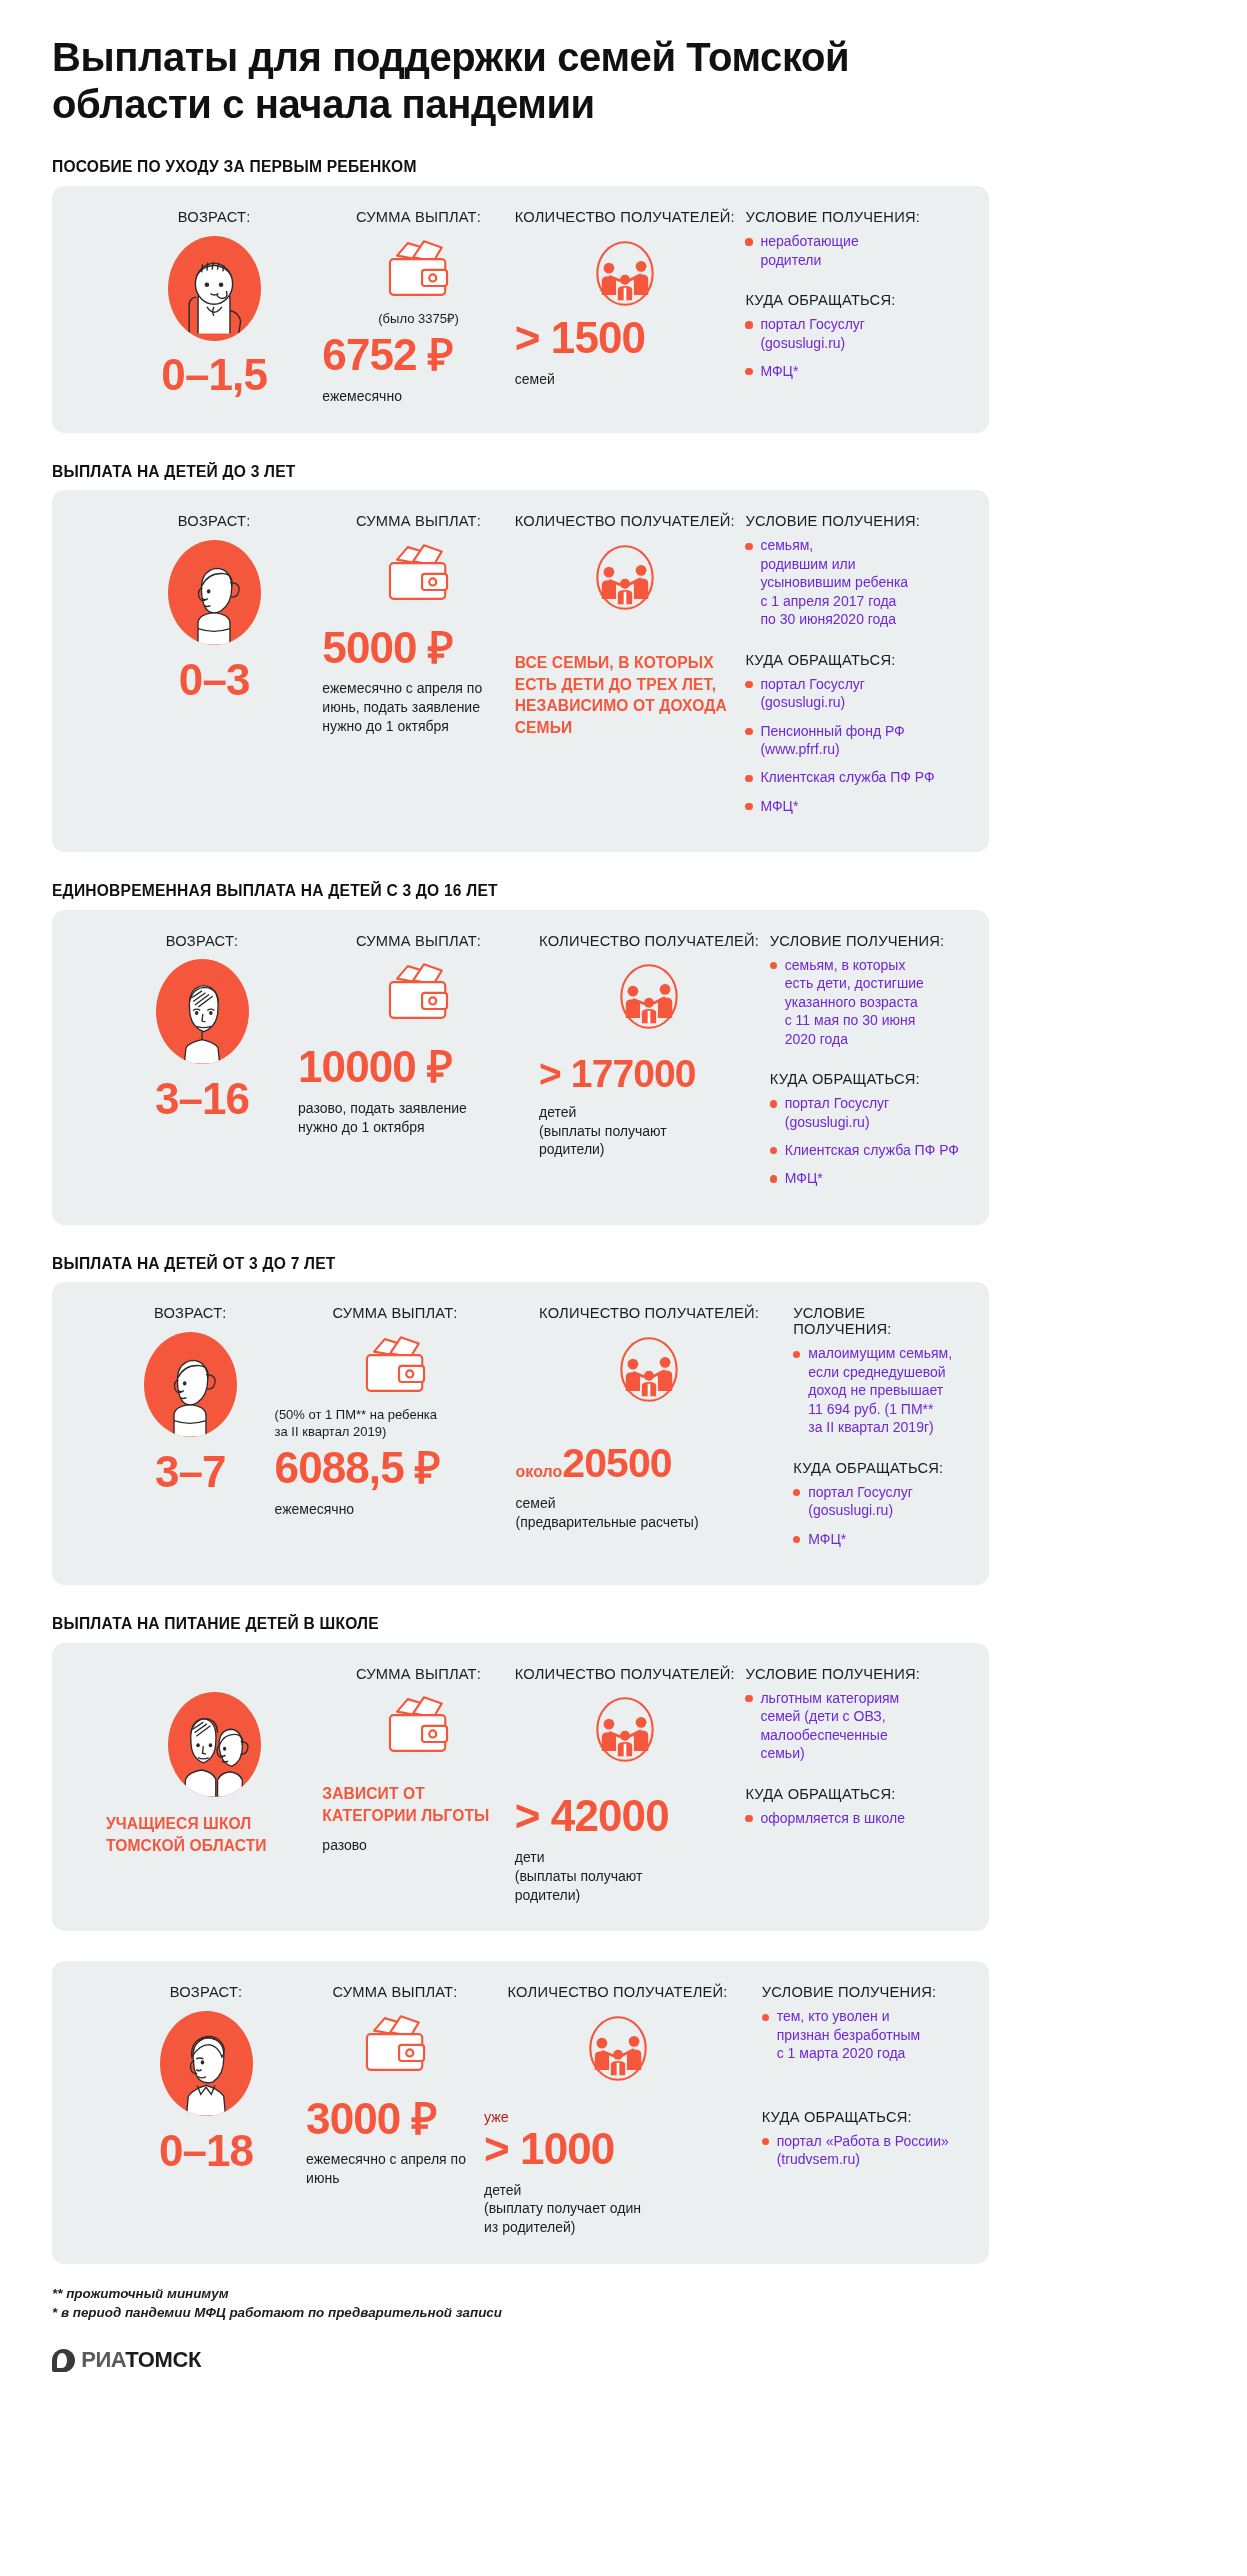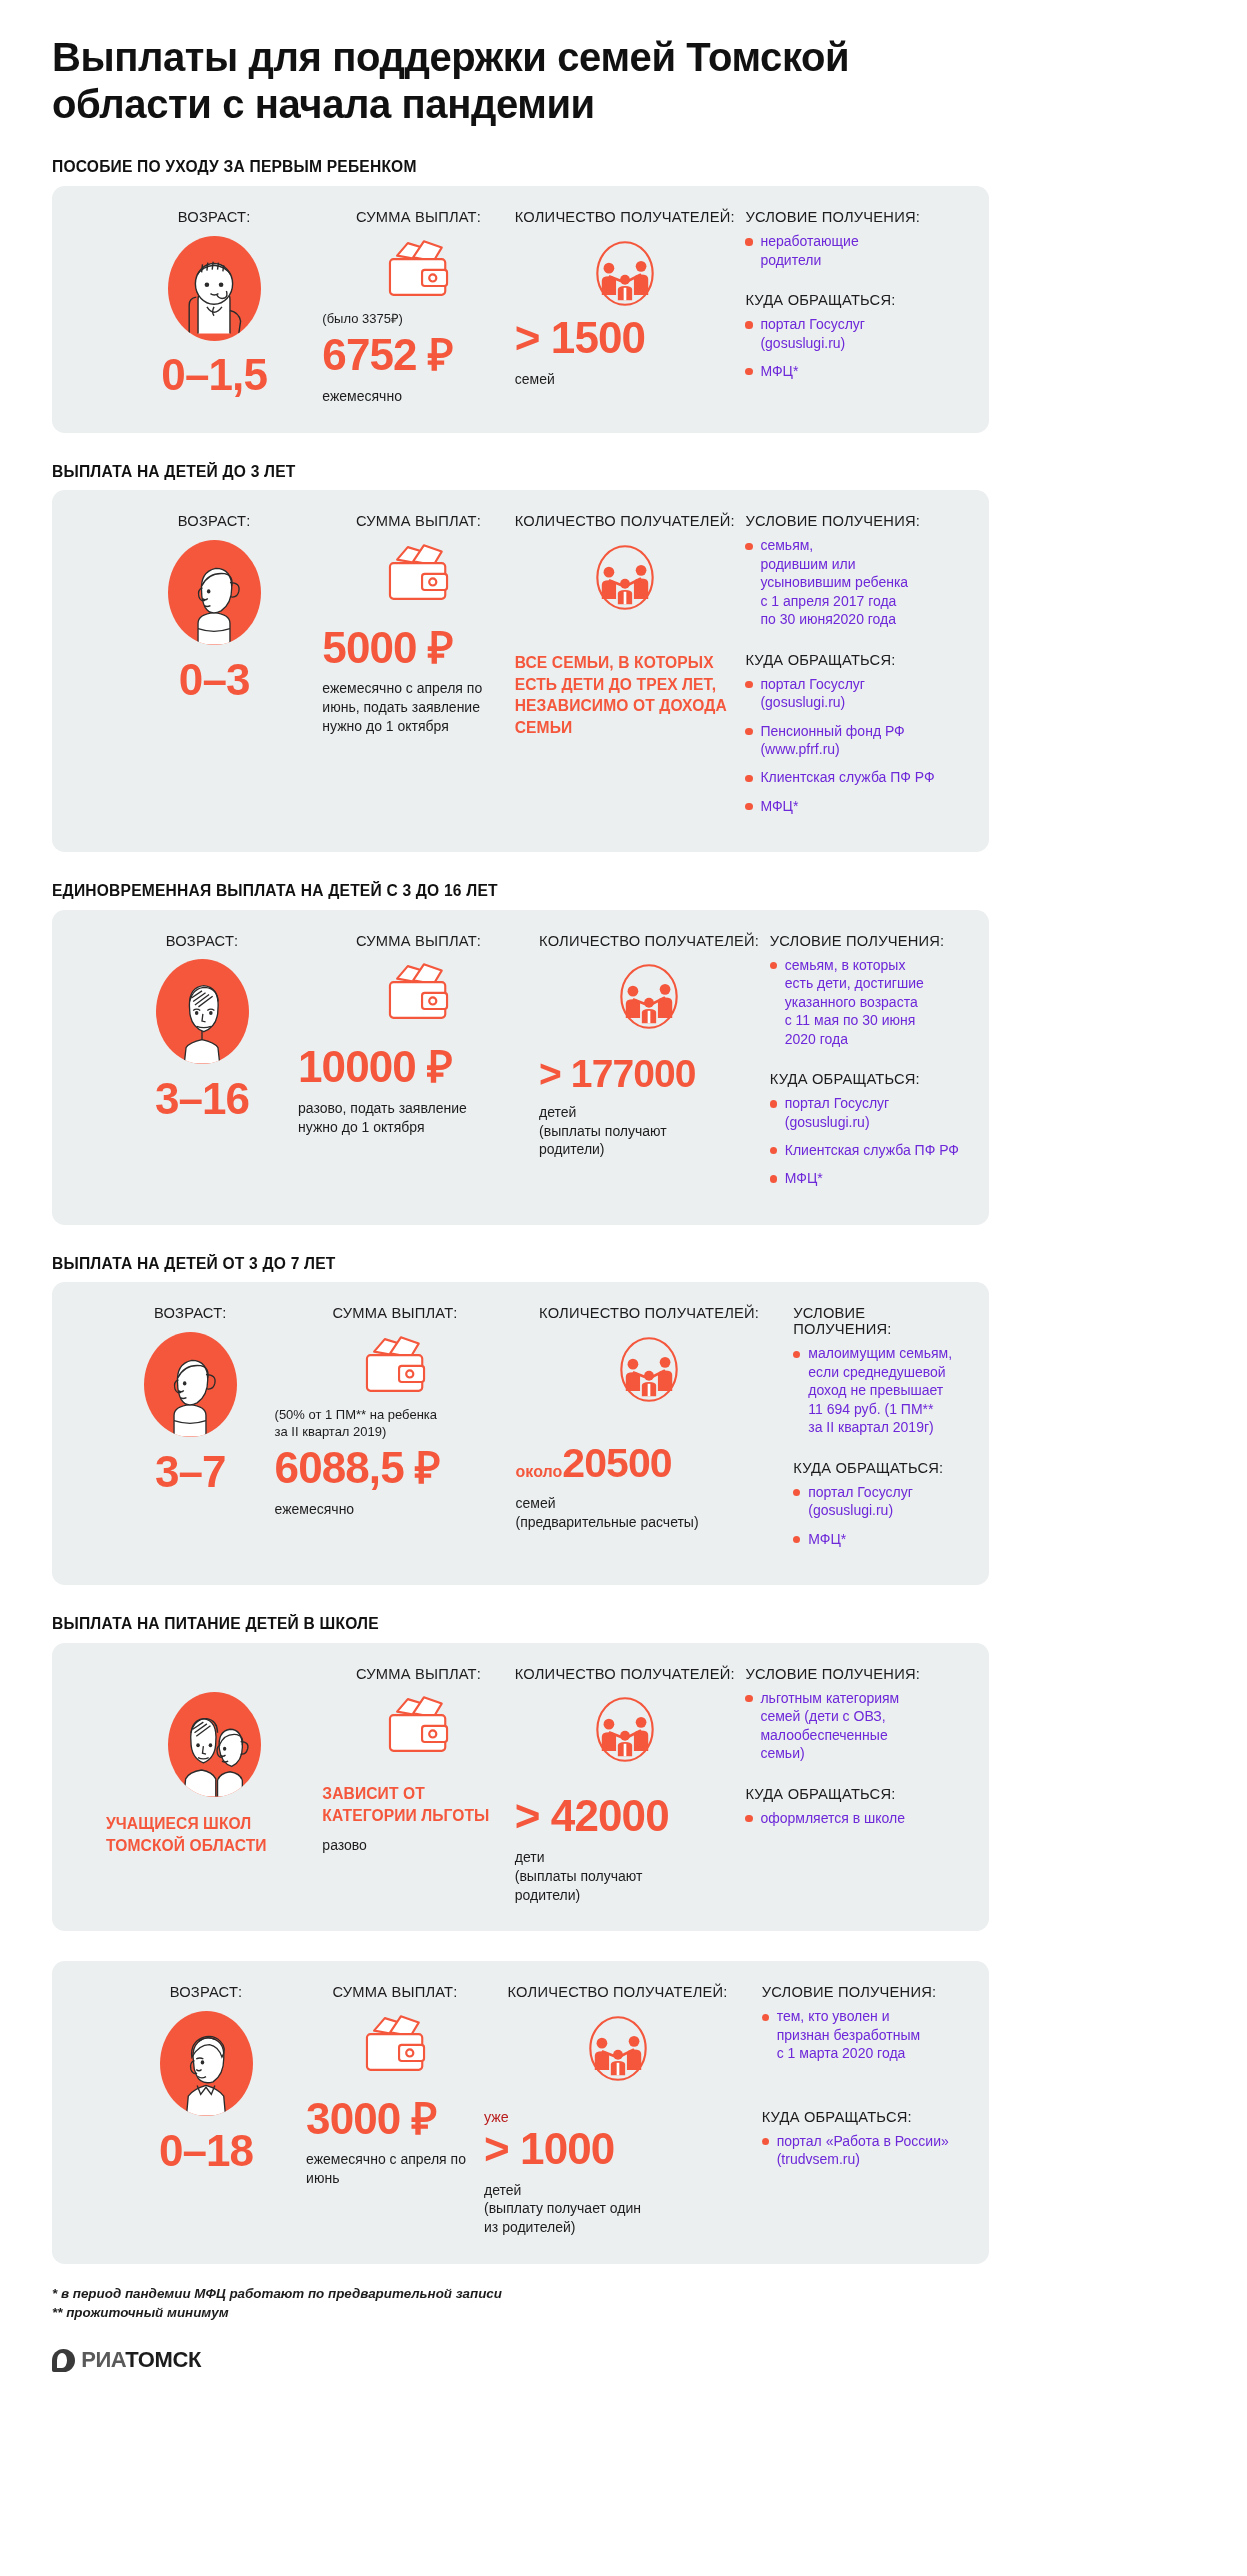--- a/index.html
+++ b/index.html
@@ -226,21 +226,21 @@
           <svg width="75" height="66" viewBox="0 0 84 74">
               <g fill="#fff" stroke="#f4573c" stroke-width="2.4" stroke-linejoin="round">
             <path d="M18 22 L30 8 L50 14 L41 26 Z"></path>
             <path d="M36 24 L48 6 L68 13 L59 28 Z"></path>
             <rect x="10" y="26" width="62" height="40" rx="4"></rect>
             <rect x="46" y="38" width="28" height="18" rx="3"></rect>
             <circle cx="58" cy="47" r="4"></circle>
           </g>
             </svg>
         </div>
-        <div class="note-above" style="">(было 3375₽)</div>
+        <div class="note-above" style="text-align:center">(было 3375₽)</div>
         <div class="big amount">6752 ₽</div>
         <div class="note-below">ежемесячно</div>
       </div>
 
       <div class="col col-recipients">
         <div class="col-head center">КОЛИЧЕСТВО ПОЛУЧАТЕЛЕЙ:</div>
         <div class="family-wrap">
           <svg width="68" height="75" viewBox="0 0 76 84">
               <g fill="none" stroke="#f4573c" stroke-width="2.4">
             <ellipse cx="38" cy="42" rx="31" ry="35"></ellipse>
@@ -707,22 +707,22 @@
         <div class="sub-head" style="margin-top:46px">КУДА ОБРАЩАТЬСЯ:</div>
         <ul class="bullets">
           <li>портал «Работа в России»
 (trudvsem.ru)</li>
         </ul>
       </div>
     </div>
   </div>
 
   <div class="footnotes">
+    <div>** прожиточный минимум</div>
     <div>* в период пандемии МФЦ работают по предварительной записи</div>
-    <div>** прожиточный минимум</div>
   </div>
 
   <div class="logo-row">
     <div class="logo-mark"></div>
     <div class="logo-text"><span class="l1">РИА</span><span class="l2">ТОМСК</span></div>
   </div>
 
 </div>
 
 

